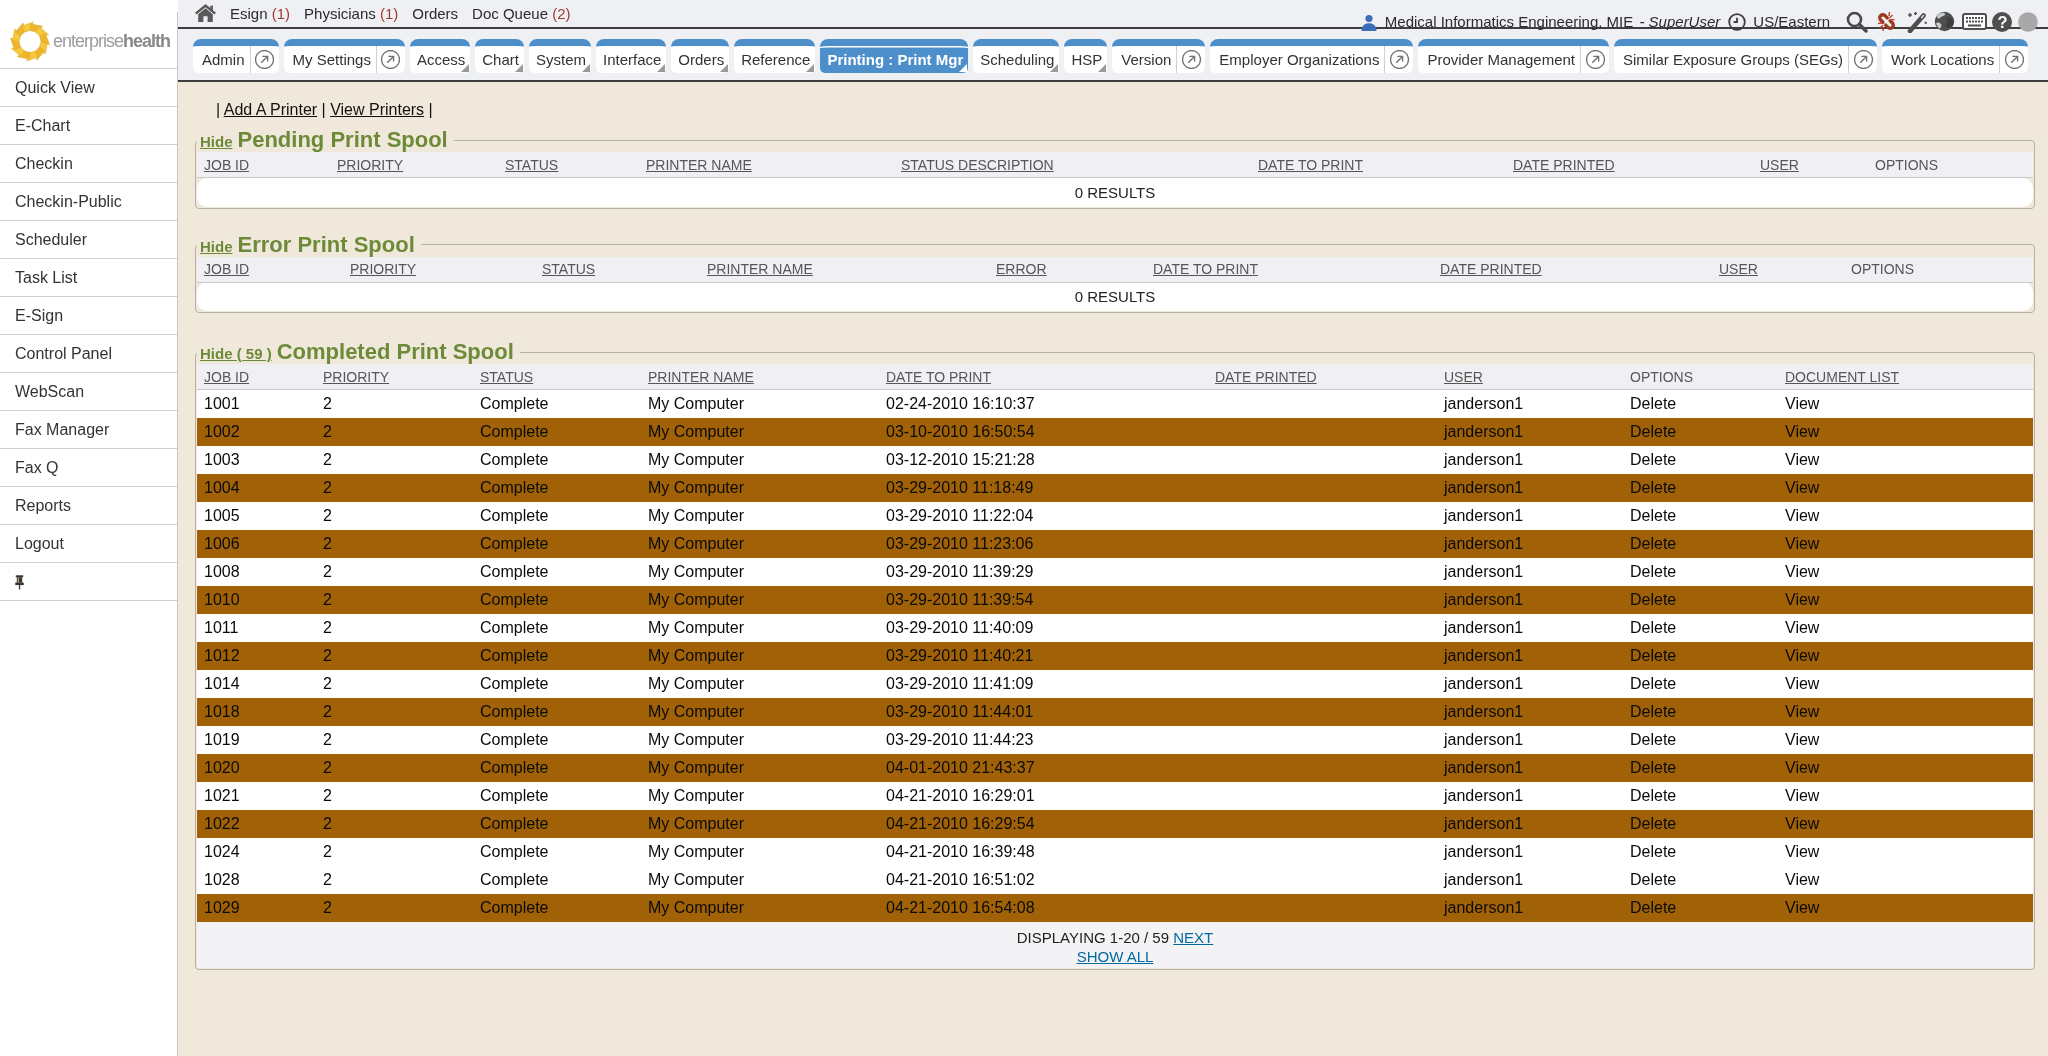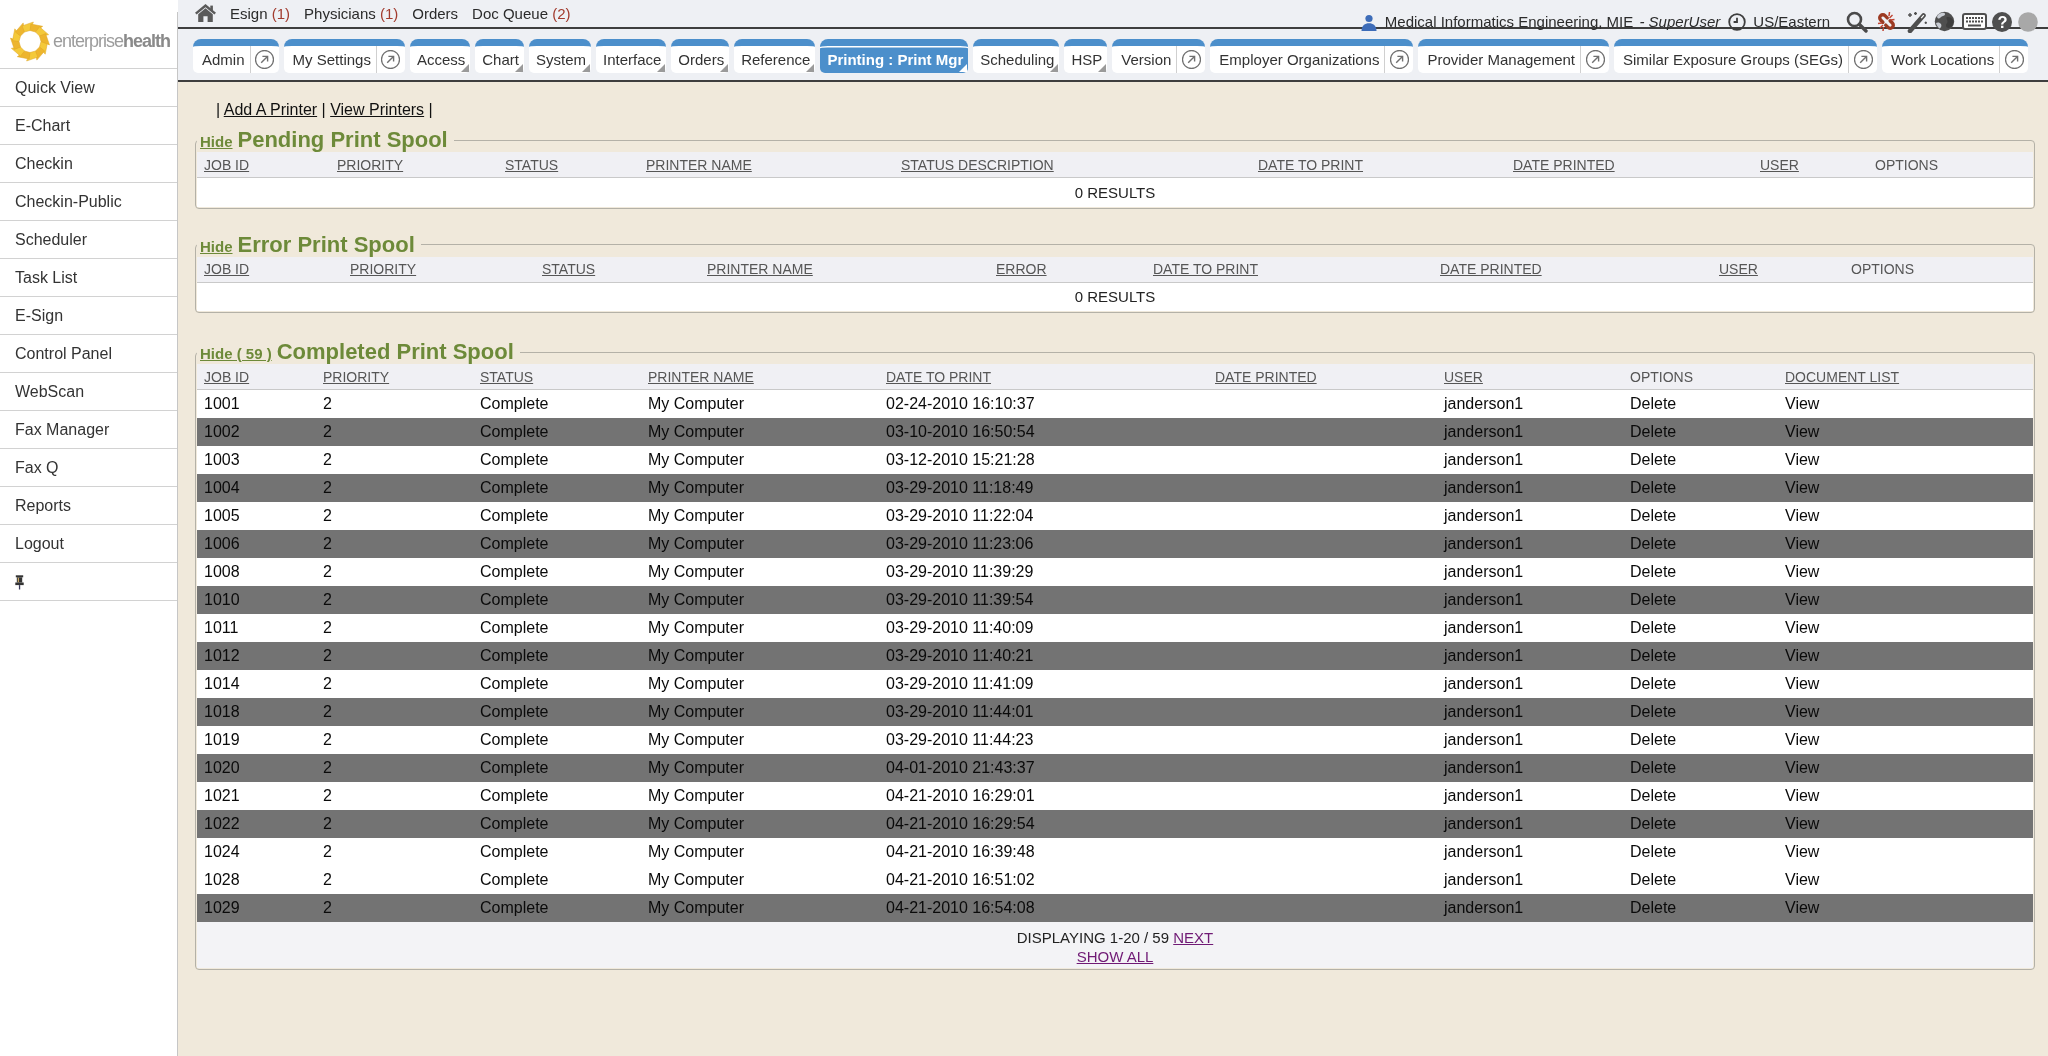--- a/index.html
+++ b/index.html
@@ -39,26 +39,26 @@
 legend.sl{padding:0 6px 0 3px;margin-left:0;line-height:24px;height:24px;white-space:nowrap;}
 legend.sl .hide{font-size:15px;font-weight:bold;color:#6d8a39;text-decoration:underline;}
 legend.sl .ttl{font-size:22px;font-weight:bold;color:#6d8a39;margin-left:5px;}
 table.spool{width:100%;border-collapse:collapse;table-layout:fixed;}
 table.spool th{background:#f0f0f4;font-weight:normal;font-size:14px;color:#565656;text-align:left;padding:0 0 0 7px;height:25px;white-space:nowrap;}
 table.spool th span{text-decoration:underline;}
 table.spool th span.nu{text-decoration:none;}
 table.spool td{font-size:16px;color:#0a0a0a;padding:0 0 0 7px;white-space:nowrap;overflow:hidden;}
 table.spool tr.dr{height:28px;background:#fff;}
 table.spool tr.hr{border-bottom:1px solid #c9c9c9;}
-table.spool tr.alt{background:#737373;padding-left:32px;}
+table.spool tr.alt{background:#a16207;padding-left:32px;}
 table.spool tr.res{height:29px;background:#fff;}
-table.spool tr.res td{text-align:center;font-size:15px;color:#222;padding:0;}
+table.spool tr.res td{text-align:center;font-size:15px;color:#222;padding:0;border-radius:10px;}
 tr.ftr{background:#f3f3f6;}
 tr.ftr td{text-align:center!important;font-size:15px;color:#222;line-height:19px;padding:6px 0 2px 0!important;white-space:normal!important;}
-tr.ftr a{color:#701a75;}
+tr.ftr a{color:#0369a1;}
 .gap1{height:24px;}
 .gap2{height:27px;}
 a.pl{color:#111;}
 </style></head>
 <body>
 <div class="side">
   <div class="logo">
     <svg class="ring" width="40" height="41" viewBox="0 0 40 41">
       <g>
           <path d="M31.0 20.5 L37.5 21.4 L35.2 33.2 L29.5 26.0 Z" fill="#f4c93a" stroke="#dfa525" stroke-width="0.5"></path>

